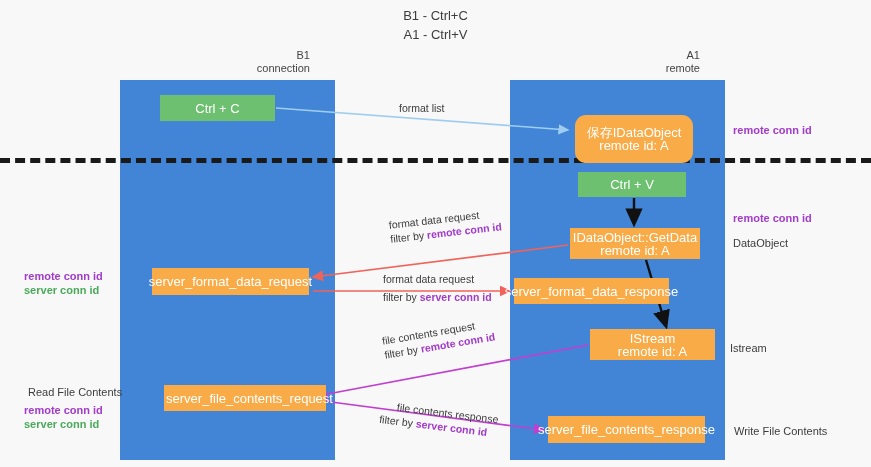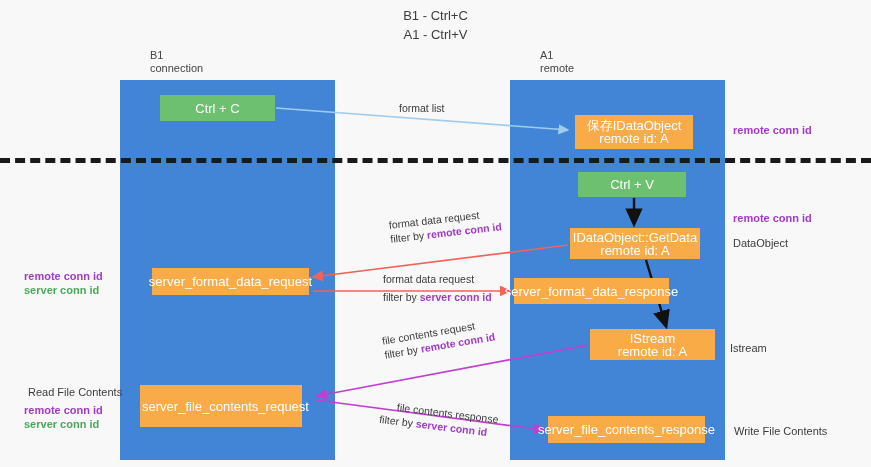--- a/index.html
+++ b/index.html
@@ -7,47 +7,47 @@
     font-family:"Liberation Sans","DejaVu Sans",sans-serif;
     width:871px;height:467px;position:relative;overflow:hidden;
     background:#f8f8f8;
   }
   #stage{position:absolute;left:0;top:0;width:871px;height:467px;}
   .lane{position:absolute;background:#4285d6;}
   .lane-b1{left:120px;top:80px;width:215px;height:380px;}
   .lane-a1{left:510px;top:80px;width:215px;height:380px;}
 
   .colhdr{
-    position:absolute;text-align:left;color:#444;
+    position:absolute;text-align:right;color:#444;
     font-size:11px;line-height:13px;
   }
   .colhdr-b1{left:150px;top:49px;width:160px;}
   .colhdr-a1{left:540px;top:49px;width:160px;}
 
   .title{
     position:absolute;left:0;top:6px;width:871px;text-align:center;
     color:#3c3c3c;font-size:13px;line-height:19px;
   }
 
   .box{
     position:absolute;box-sizing:border-box;color:#ffffff;
     display:flex;flex-direction:column;align-items:center;justify-content:center;
     font-size:13px;line-height:13px;text-align:center;
   }
   .box.green{background:#6cc070;}
   .box.orange{background:#f9ab48;}
 
   .b-ctrlc{left:160px;top:95px;width:115px;height:26px;}
-  .b-idataobject{left:575px;top:115px;width:118px;height:34px;}
+  .b-idataobject{left:575px;top:115px;width:118px;height:48px;border-radius:11px;}
   .b-ctrlv{left:578px;top:172px;width:108px;height:25px;}
   .b-getdata{left:570px;top:228px;width:130px;height:31px;text-align:center;}
   .b-sfdreq{left:152px;top:268px;width:157px;height:27px;}
   .b-sfdresp{left:514px;top:278px;width:155px;height:26px;}
   .b-istream{left:590px;top:329px;width:125px;height:31px;}
-  .b-sfcreq{left:140px;top:385px;width:162px;height:42px;padding-left:9px;}
+  .b-sfcreq{left:164px;top:385px;width:162px;height:26px;padding-left:9px;}
   .b-sfcresp{left:548px;top:416px;width:157px;height:27px;}
 
   .sidelbl{
     position:absolute;font-size:11px;line-height:14px;color:#3c3c3c;
     white-space:nowrap;
   }
   .purple{color:#a23bc8;font-weight:bold;}
   .green-t{color:#4aa95a;font-weight:bold;}
 
   .mlabel{

